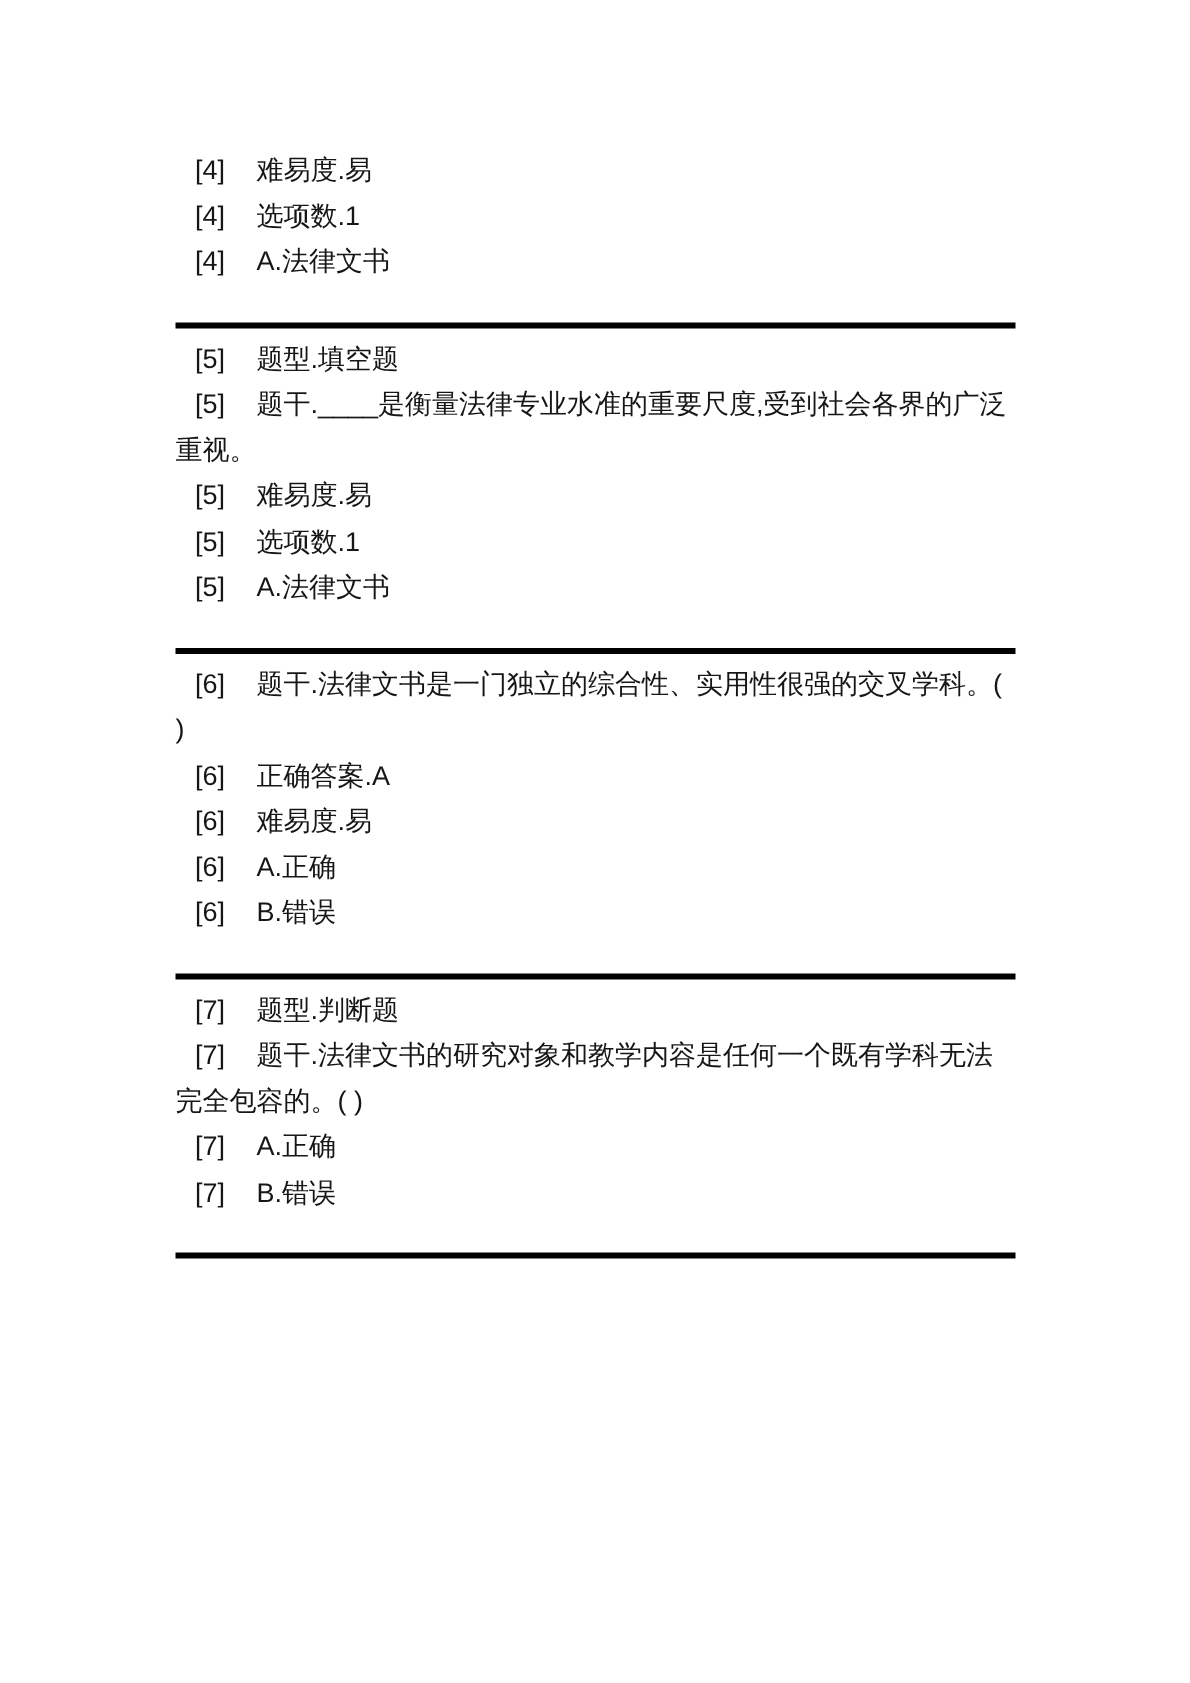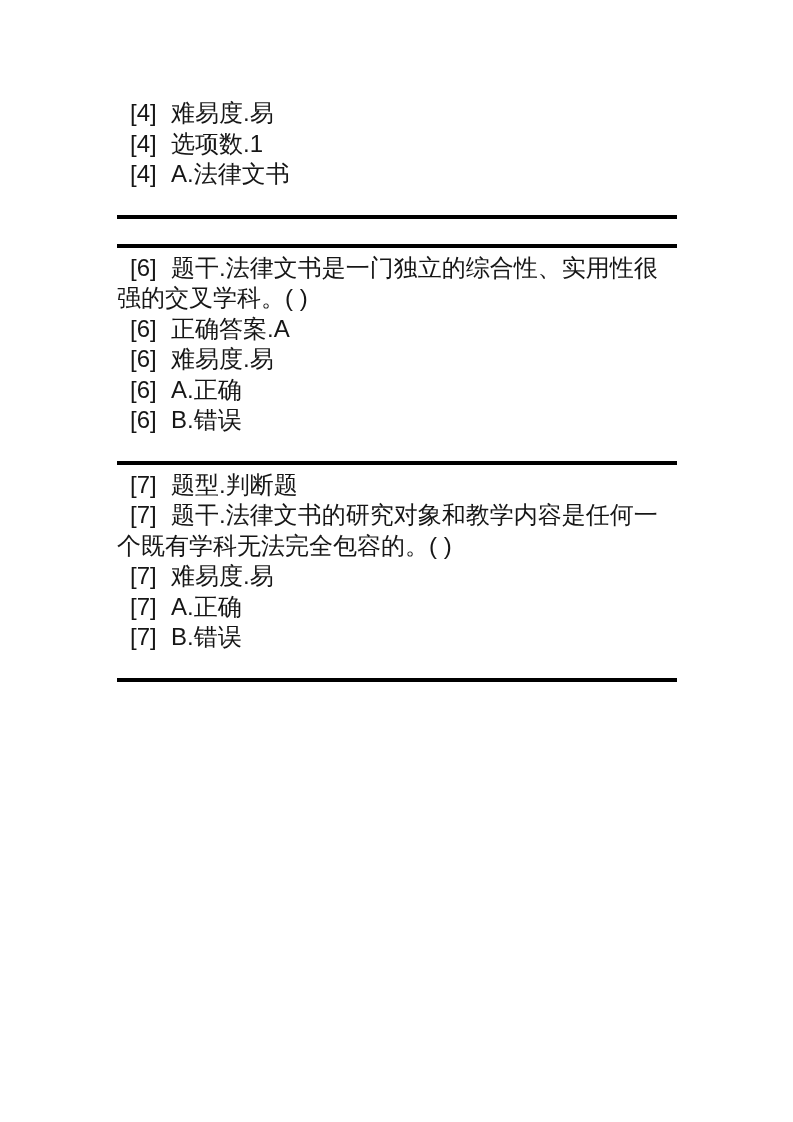--- a/index.html
+++ b/index.html
@@ -12,21 +12,21 @@
     width: 793px;
     height: 1122px;
     background: #ffffff;
     overflow: hidden;
     font-family: "Liberation Sans", sans-serif;
   }
   .content {
     box-sizing: border-box;
     width: 793px;
     padding: 98px 116px 0 117px;
-    font-size: 24px;
+    font-size: 18px;
     line-height: 30.5px;
     color: #161616;
   }
   .row {
     margin: 0;
     padding: 0;
     text-align: left;
     word-break: normal;
   }
   .tag {
@@ -51,37 +51,43 @@
   <div class="content">
 
     <div class="section">
       <p class="row"><span class="tag">[4]</span><span>难易度.易</span></p>
       <p class="row"><span class="tag">[4]</span><span>选项数.1</span></p>
       <p class="row"><span class="tag">[4]</span><span>A.法律文书</span></p>
     </div>
 
     <hr class="divider">
 
+    <div class="section">
+      <p class="row"><span class="tag">[5]</span><span>题型.填空题</span></p>
+      <p class="row"><span class="tag">[5]</span><span>题干.____是衡量法律专业水准的重要尺度,受到社会各界的广泛重视。</span></p>
+      <p class="row"><span class="tag">[5]</span><span>难易度.易</span></p>
+      <p class="row"><span class="tag">[5]</span><span>选项数.1</span></p>
+      <p class="row"><span class="tag">[5]</span><span>A.法律文书</span></p>
+    </div>
 
     <hr class="divider">
 
     <div class="section">
       <p class="row"><span class="tag">[6]</span><span>题干.法律文书是一门独立的综合性、实用性很强的交叉学科。( )</span></p>
       <p class="row"><span class="tag">[6]</span><span>正确答案.A</span></p>
       <p class="row"><span class="tag">[6]</span><span>难易度.易</span></p>
       <p class="row"><span class="tag">[6]</span><span>A.正确</span></p>
       <p class="row"><span class="tag">[6]</span><span>B.错误</span></p>
     </div>
 
     <hr class="divider">
 
     <div class="section">
       <p class="row"><span class="tag">[7]</span><span>题型.判断题</span></p>
       <p class="row"><span class="tag">[7]</span><span>题干.法律文书的研究对象和教学内容是任何一个既有学科无法完全包容的。( )</span></p>
-      <p class="row"><span class="tag">[7]</span><span>难易度.易</span></p>
       <p class="row"><span class="tag">[7]</span><span>A.正确</span></p>
       <p class="row"><span class="tag">[7]</span><span>B.错误</span></p>
     </div>
 
     <hr class="divider">
 
   </div>
 </div>
 
 </body></html>

